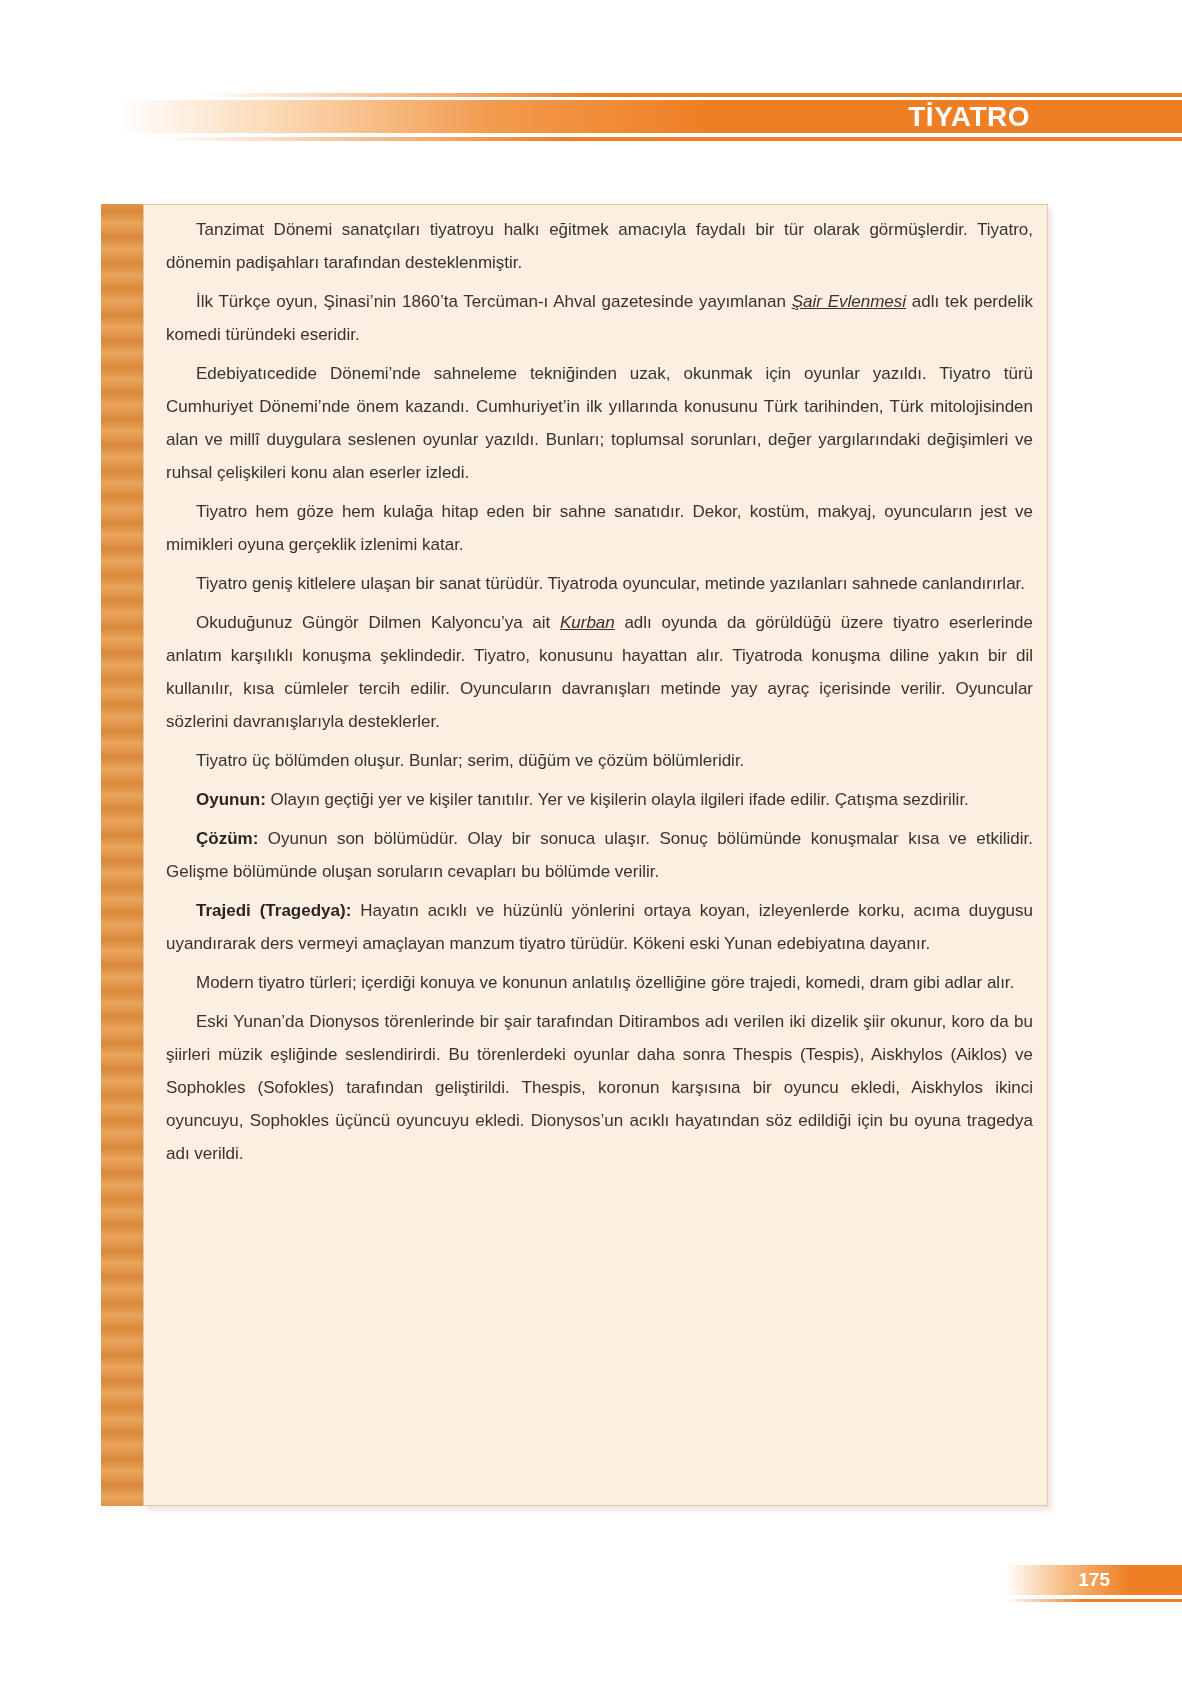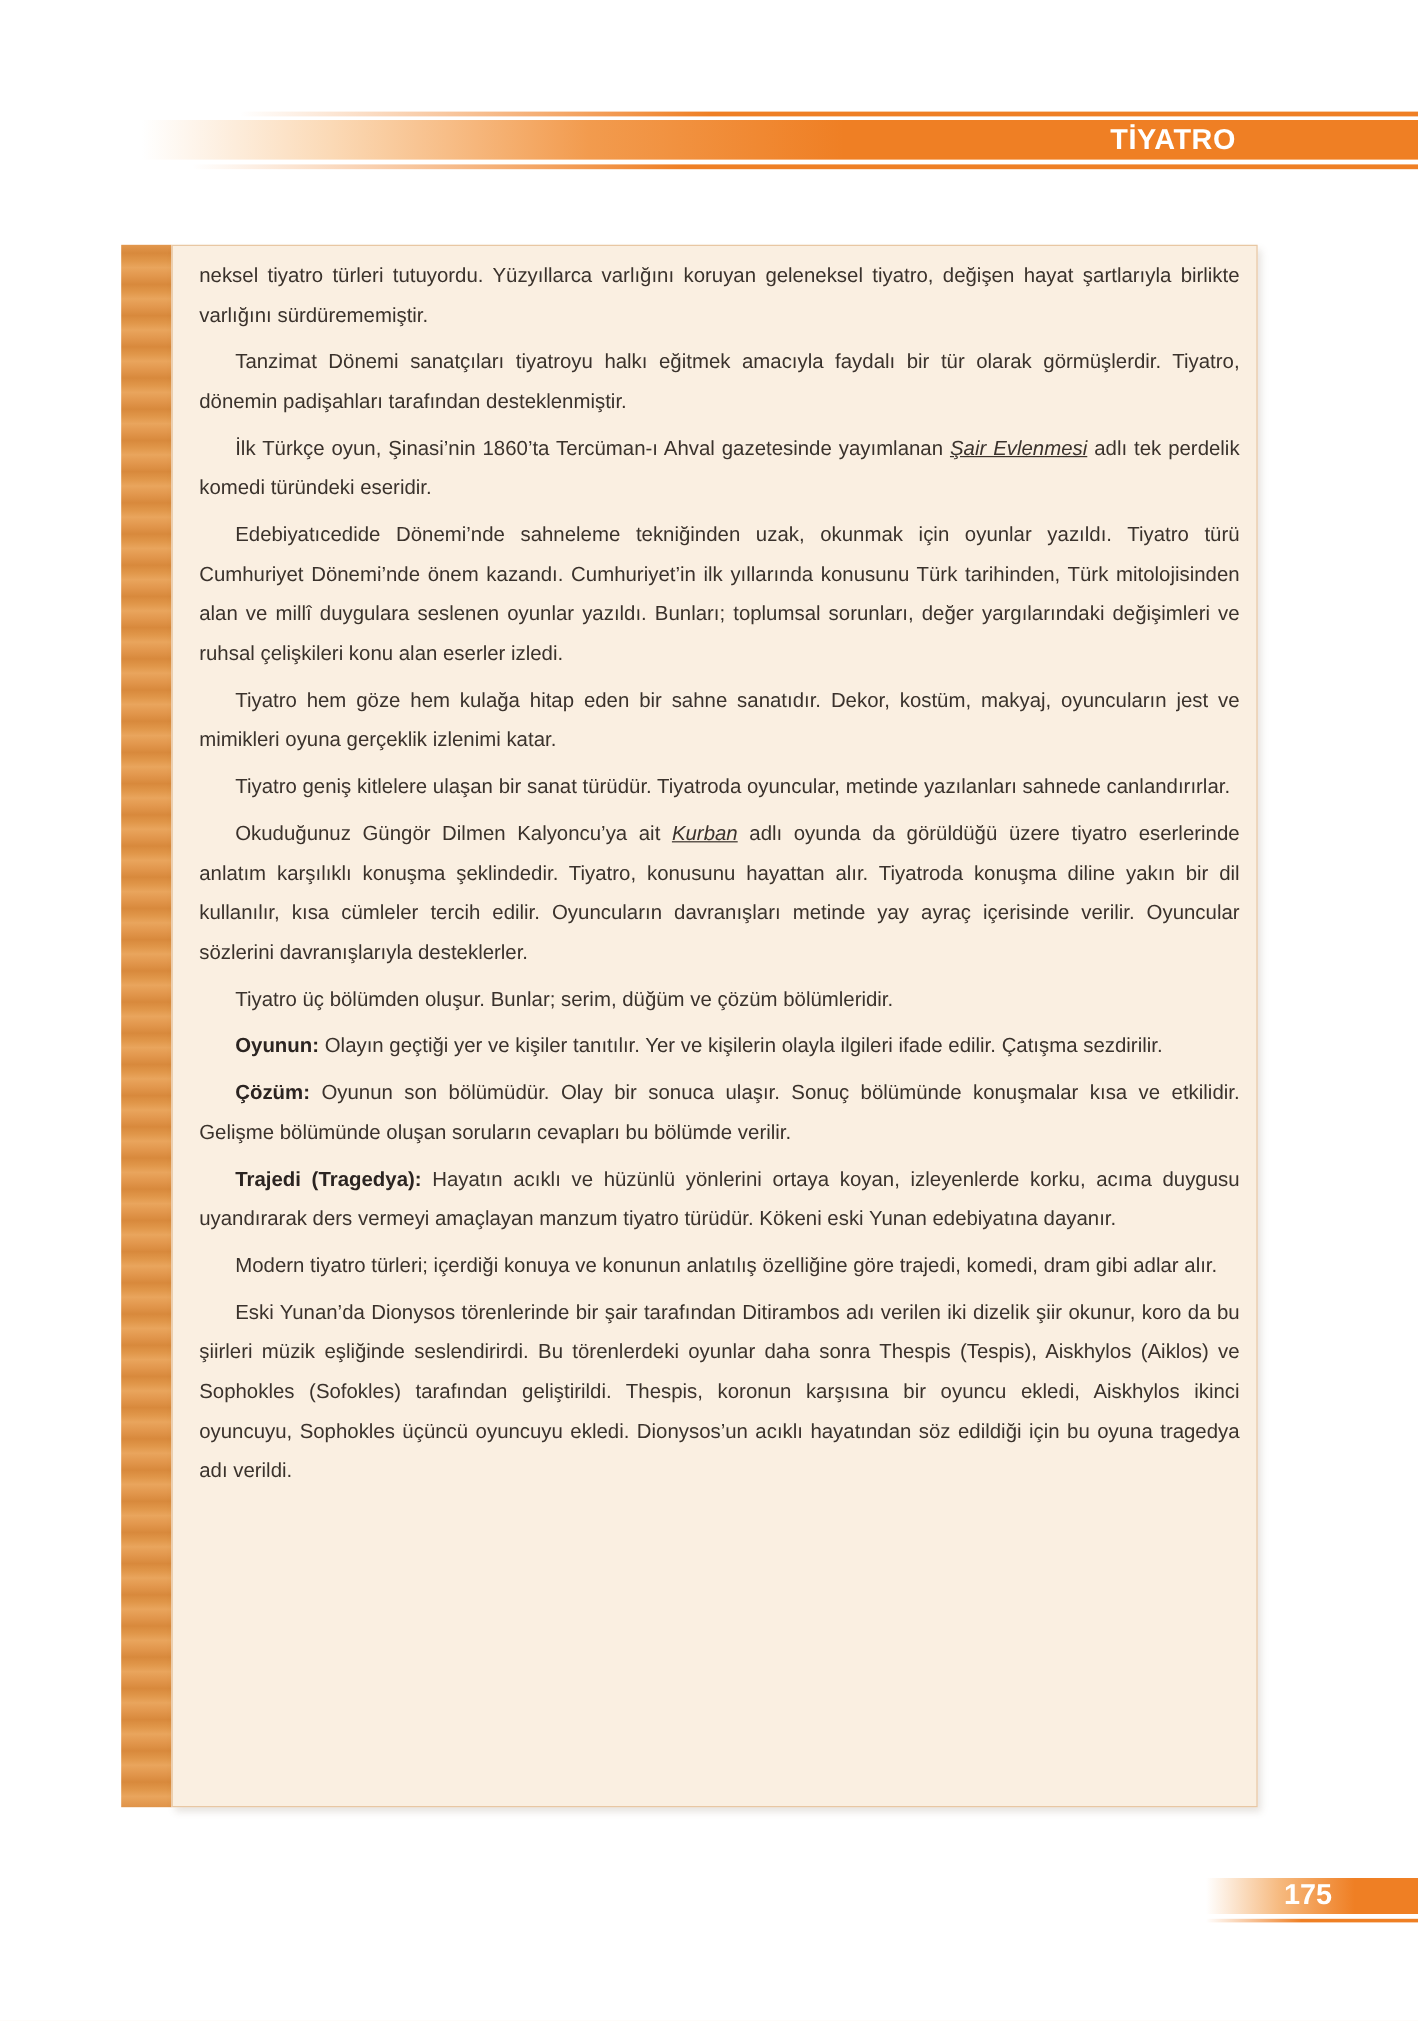--- a/index.html
+++ b/index.html
@@ -19,21 +19,21 @@
   }
   .hline.top { top: 93px; left: 200px; }
   .hline.bottom { top: 137px; left: 160px; }
   .hband {
     position: absolute; top: 100px; left: 118px; right: 0; height: 33px;
     background: linear-gradient(90deg, #ffffff 0%, #fbd9b5 15%, #f29b4e 35%, #ef7f24 55%, #ef7f24 100%);
     display: flex; align-items: center; justify-content: flex-end;
     padding-right: 152px; box-sizing: border-box;
   }
   .htitle {
-    color: #ffffff; font-size: 24px; font-weight: bold; letter-spacing: 0.5px;
+    color: #ffffff; font-size: 28px; font-weight: bold; letter-spacing: 0.5px;
   }
 
   
   .strip {
     position: absolute; left: 101px; top: 204px; width: 42px; height: 1302px;
     background:
       repeating-linear-gradient(180deg,
         #e2974d 0px, #d8893c 7px, #e09649 13px, #e9a55d 19px, #e2974d 26px);
   }
 
@@ -58,42 +58,41 @@
   .b { font-weight: bold; color: #2b2421; }
   .i { font-style: italic; text-decoration: underline; }
 
   
   .fband {
     position: absolute; top: 1565px; left: 1005px; right: 0; height: 30px;
     background: linear-gradient(90deg, #ffffff 0%, #f6b97e 35%, #ef7f24 70%, #ef7f24 100%);
     display: flex; align-items: center; justify-content: flex-end;
     padding-right: 72px; box-sizing: border-box;
   }
-  .pagenum { color: #ffffff; font-size: 24px; font-weight: bold; }
+  .pagenum { color: #ffffff; font-size: 19px; font-weight: bold; }
   .fline {
     position: absolute; top: 1599px; left: 1005px; right: 0; height: 3px;
     background: linear-gradient(90deg, rgba(239,127,36,0) 0%, #ef7f24 45%, #ef7f24 100%);
   }
 </style>
 </head>
 <body>
 
 <div class="page">
 
   <div class="hline top"></div>
   <div class="hband">
     <span class="htitle">TİYATRO</span>
   </div>
   <div class="hline bottom"></div>
 
   <div class="strip"></div>
 
   <div class="panel">
     <div id="paragraphs">
-        <p class="para noindent"><span>neksel tiyatro türleri tutuyordu. Yüzyıllarca varlığını koruyan geleneksel tiyatro, değişen hayat şartlarıyla birlikte varlığını sürdürememiştir.</span></p>
         <p class="para"><span>Tanzimat Dönemi sanatçıları tiyatroyu halkı eğitmek amacıyla faydalı bir tür olarak görmüşlerdir. Tiyatro, dönemin padişahları tarafından desteklenmiştir.</span></p>
         <p class="para"><span>İlk Türkçe oyun, Şinasi’nin 1860’ta Tercüman-ı Ahval gazetesinde yayımlanan </span><span class="i">Şair Evlenmesi</span><span> adlı tek perdelik komedi türündeki eseridir.</span></p>
         <p class="para"><span>Edebiyatıcedide Dönemi’nde sahneleme tekniğinden uzak, okunmak için oyunlar yazıldı. Tiyatro türü Cumhuriyet Dönemi’nde önem kazandı. Cumhuriyet’in ilk yıllarında konusunu Türk tarihinden, Türk mitolojisinden alan ve millî duygulara seslenen oyunlar yazıldı. Bunları; toplumsal sorunları, değer yargılarındaki değişimleri ve ruhsal çelişkileri konu alan eserler izledi.</span></p>
         <p class="para"><span>Tiyatro hem göze hem kulağa hitap eden bir sahne sanatıdır. Dekor, kostüm, makyaj, oyuncuların jest ve mimikleri oyuna gerçeklik izlenimi katar.</span></p>
         <p class="para"><span>Tiyatro geniş kitlelere ulaşan bir sanat türüdür. Tiyatroda oyuncular, metinde yazılanları sahnede canlandırırlar.</span></p>
         <p class="para"><span>Okuduğunuz Güngör Dilmen Kalyoncu’ya ait </span><span class="i">Kurban</span><span> adlı oyunda da görüldüğü üzere tiyatro eserlerinde anlatım karşılıklı konuşma şeklindedir. Tiyatro, konusunu hayattan alır. Tiyatroda konuşma diline yakın bir dil kullanılır, kısa cümleler tercih edilir. Oyuncuların davranışları metinde yay ayraç içerisinde verilir. Oyuncular sözlerini davranışlarıyla desteklerler.</span></p>
         <p class="para"><span>Tiyatro üç bölümden oluşur. Bunlar; serim, düğüm ve çözüm bölümleridir.</span></p>
         <p class="para"><span class="b">Oyunun: </span><span>Olayın geçtiği yer ve kişiler tanıtılır. Yer ve kişilerin olayla ilgileri ifade edilir. Çatışma sezdirilir.</span></p>
         <p class="para"><span class="b">Çözüm: </span><span>Oyunun son bölümüdür. Olay bir sonuca ulaşır. Sonuç bölümünde konuşmalar kısa ve etkilidir. Gelişme bölümünde oluşan soruların cevapları bu bölümde verilir.</span></p>
         <p class="para"><span class="b">Trajedi (Tragedya): </span><span>Hayatın acıklı ve hüzünlü yönlerini ortaya koyan, izleyenlerde korku, acıma duygusu uyandırarak ders vermeyi amaçlayan manzum tiyatro türüdür. Kökeni eski Yunan edebiyatına dayanır.</span></p>

